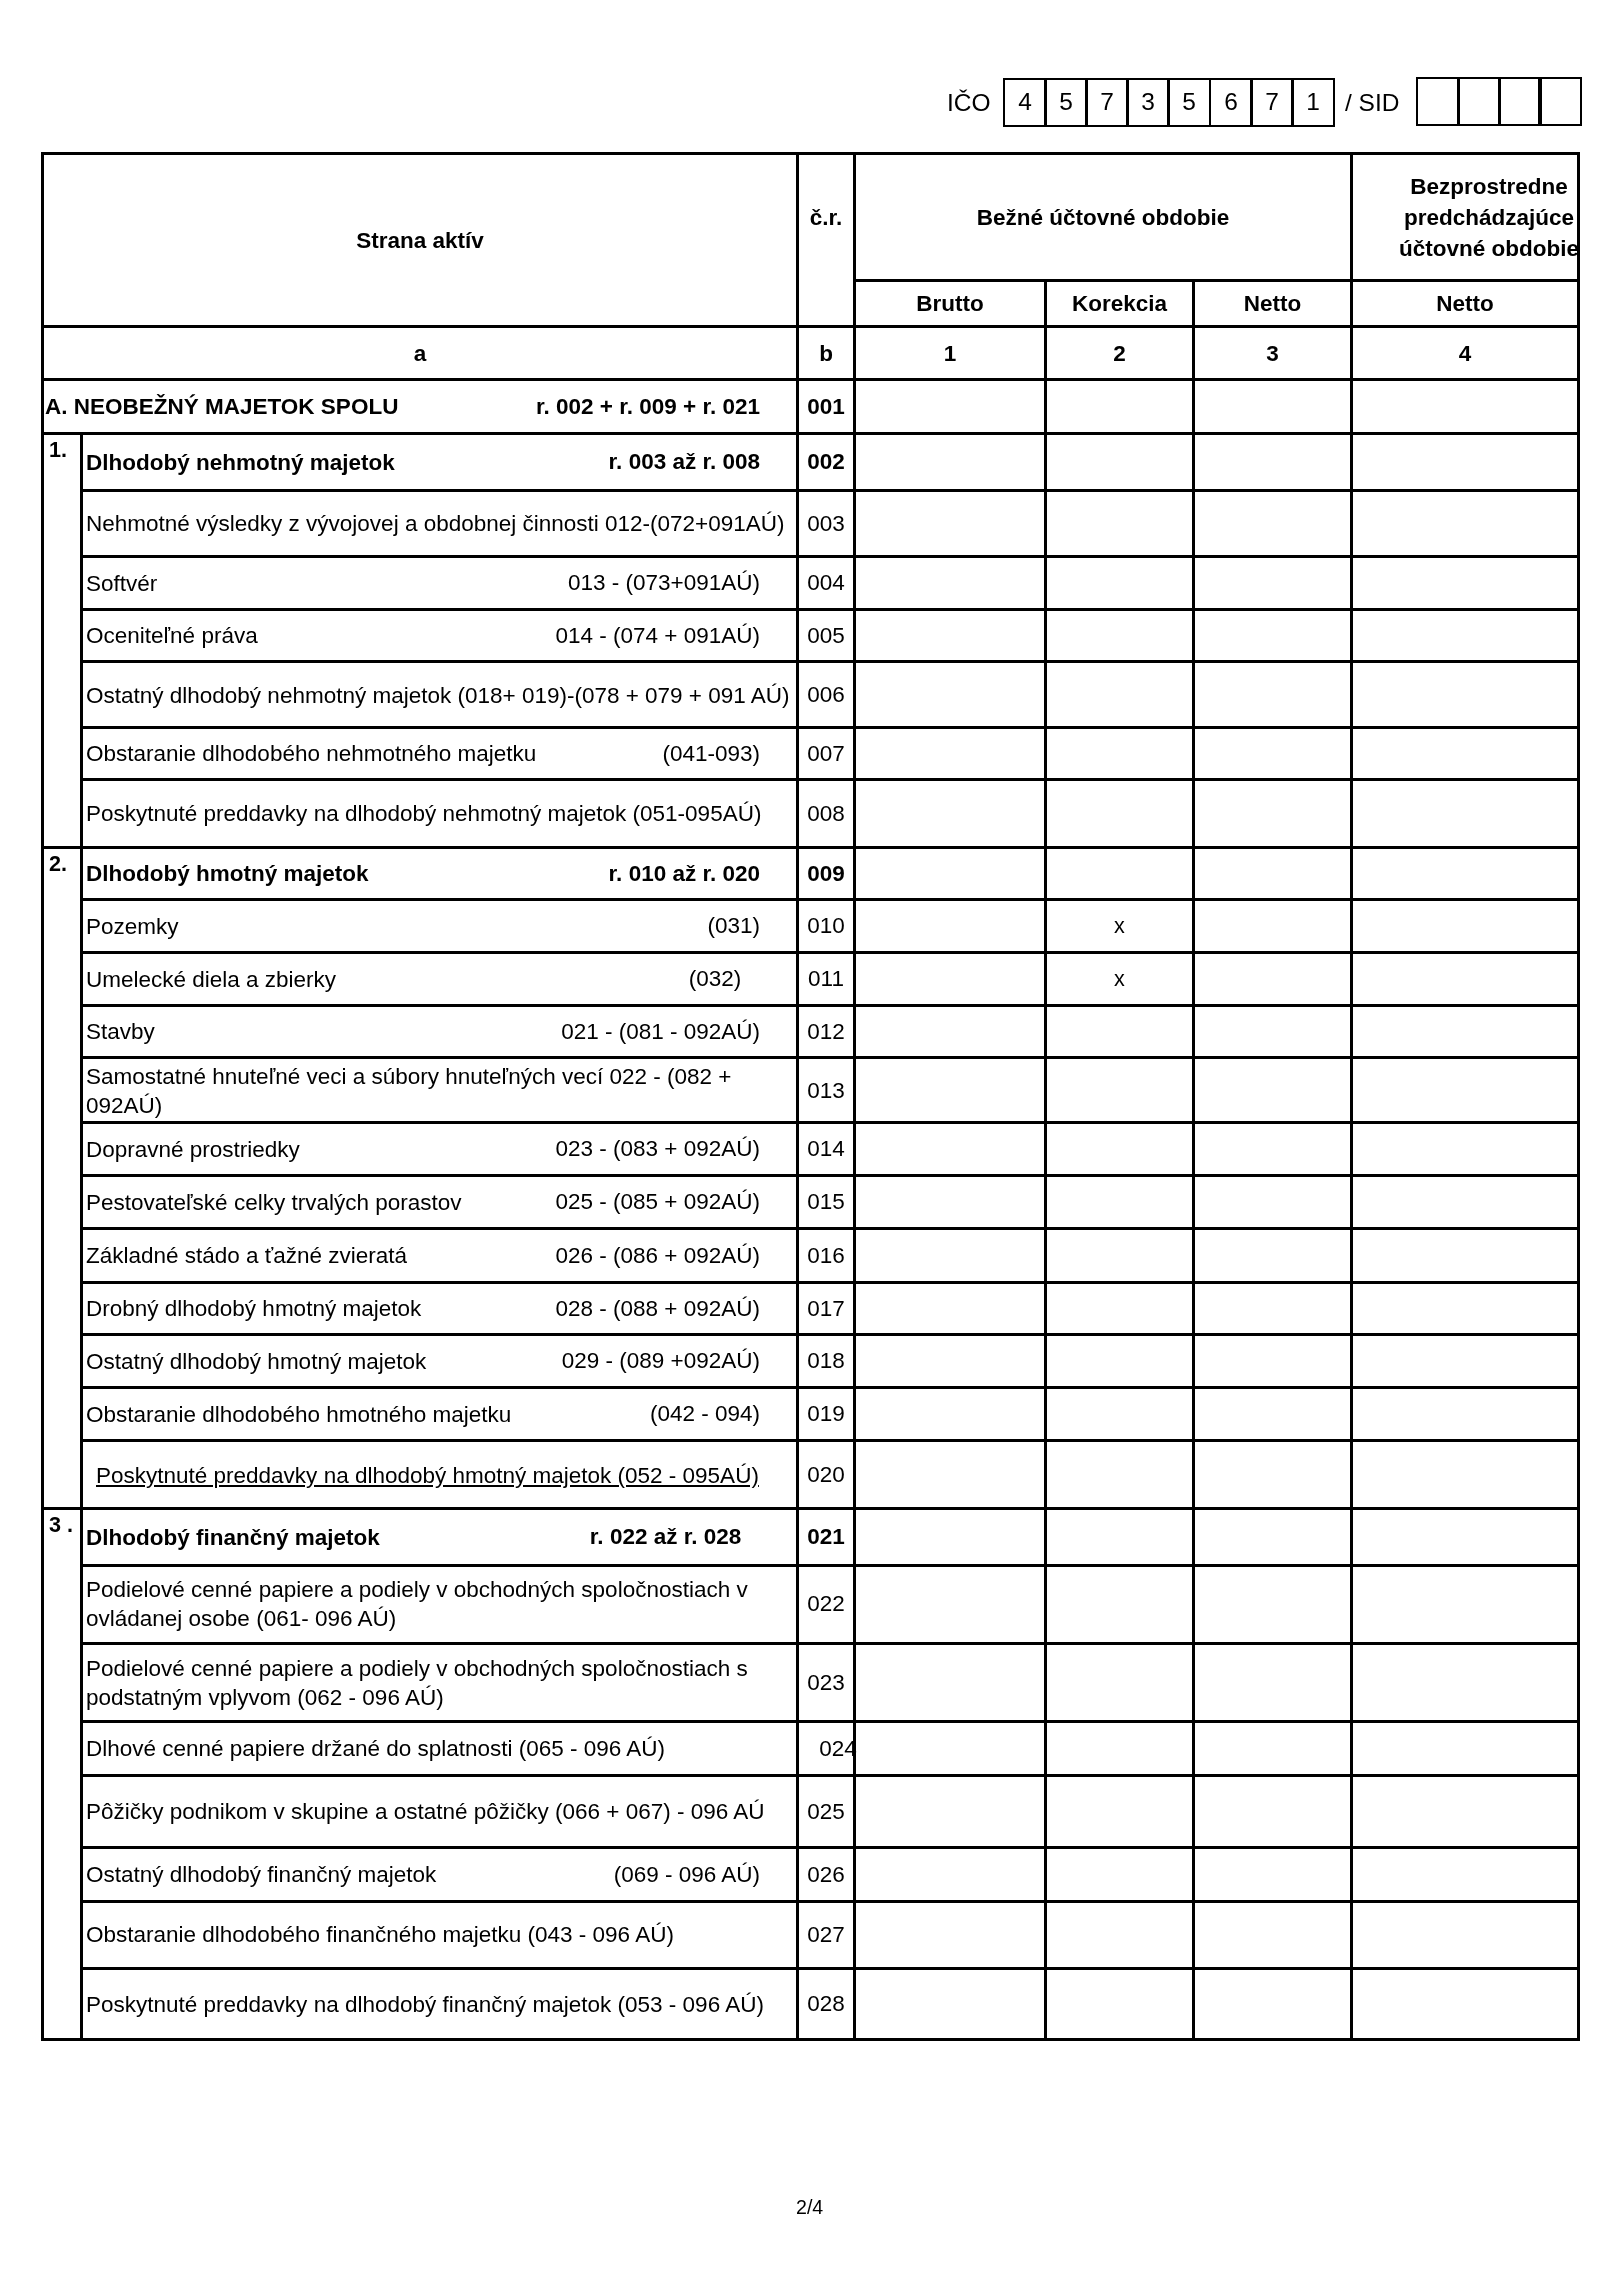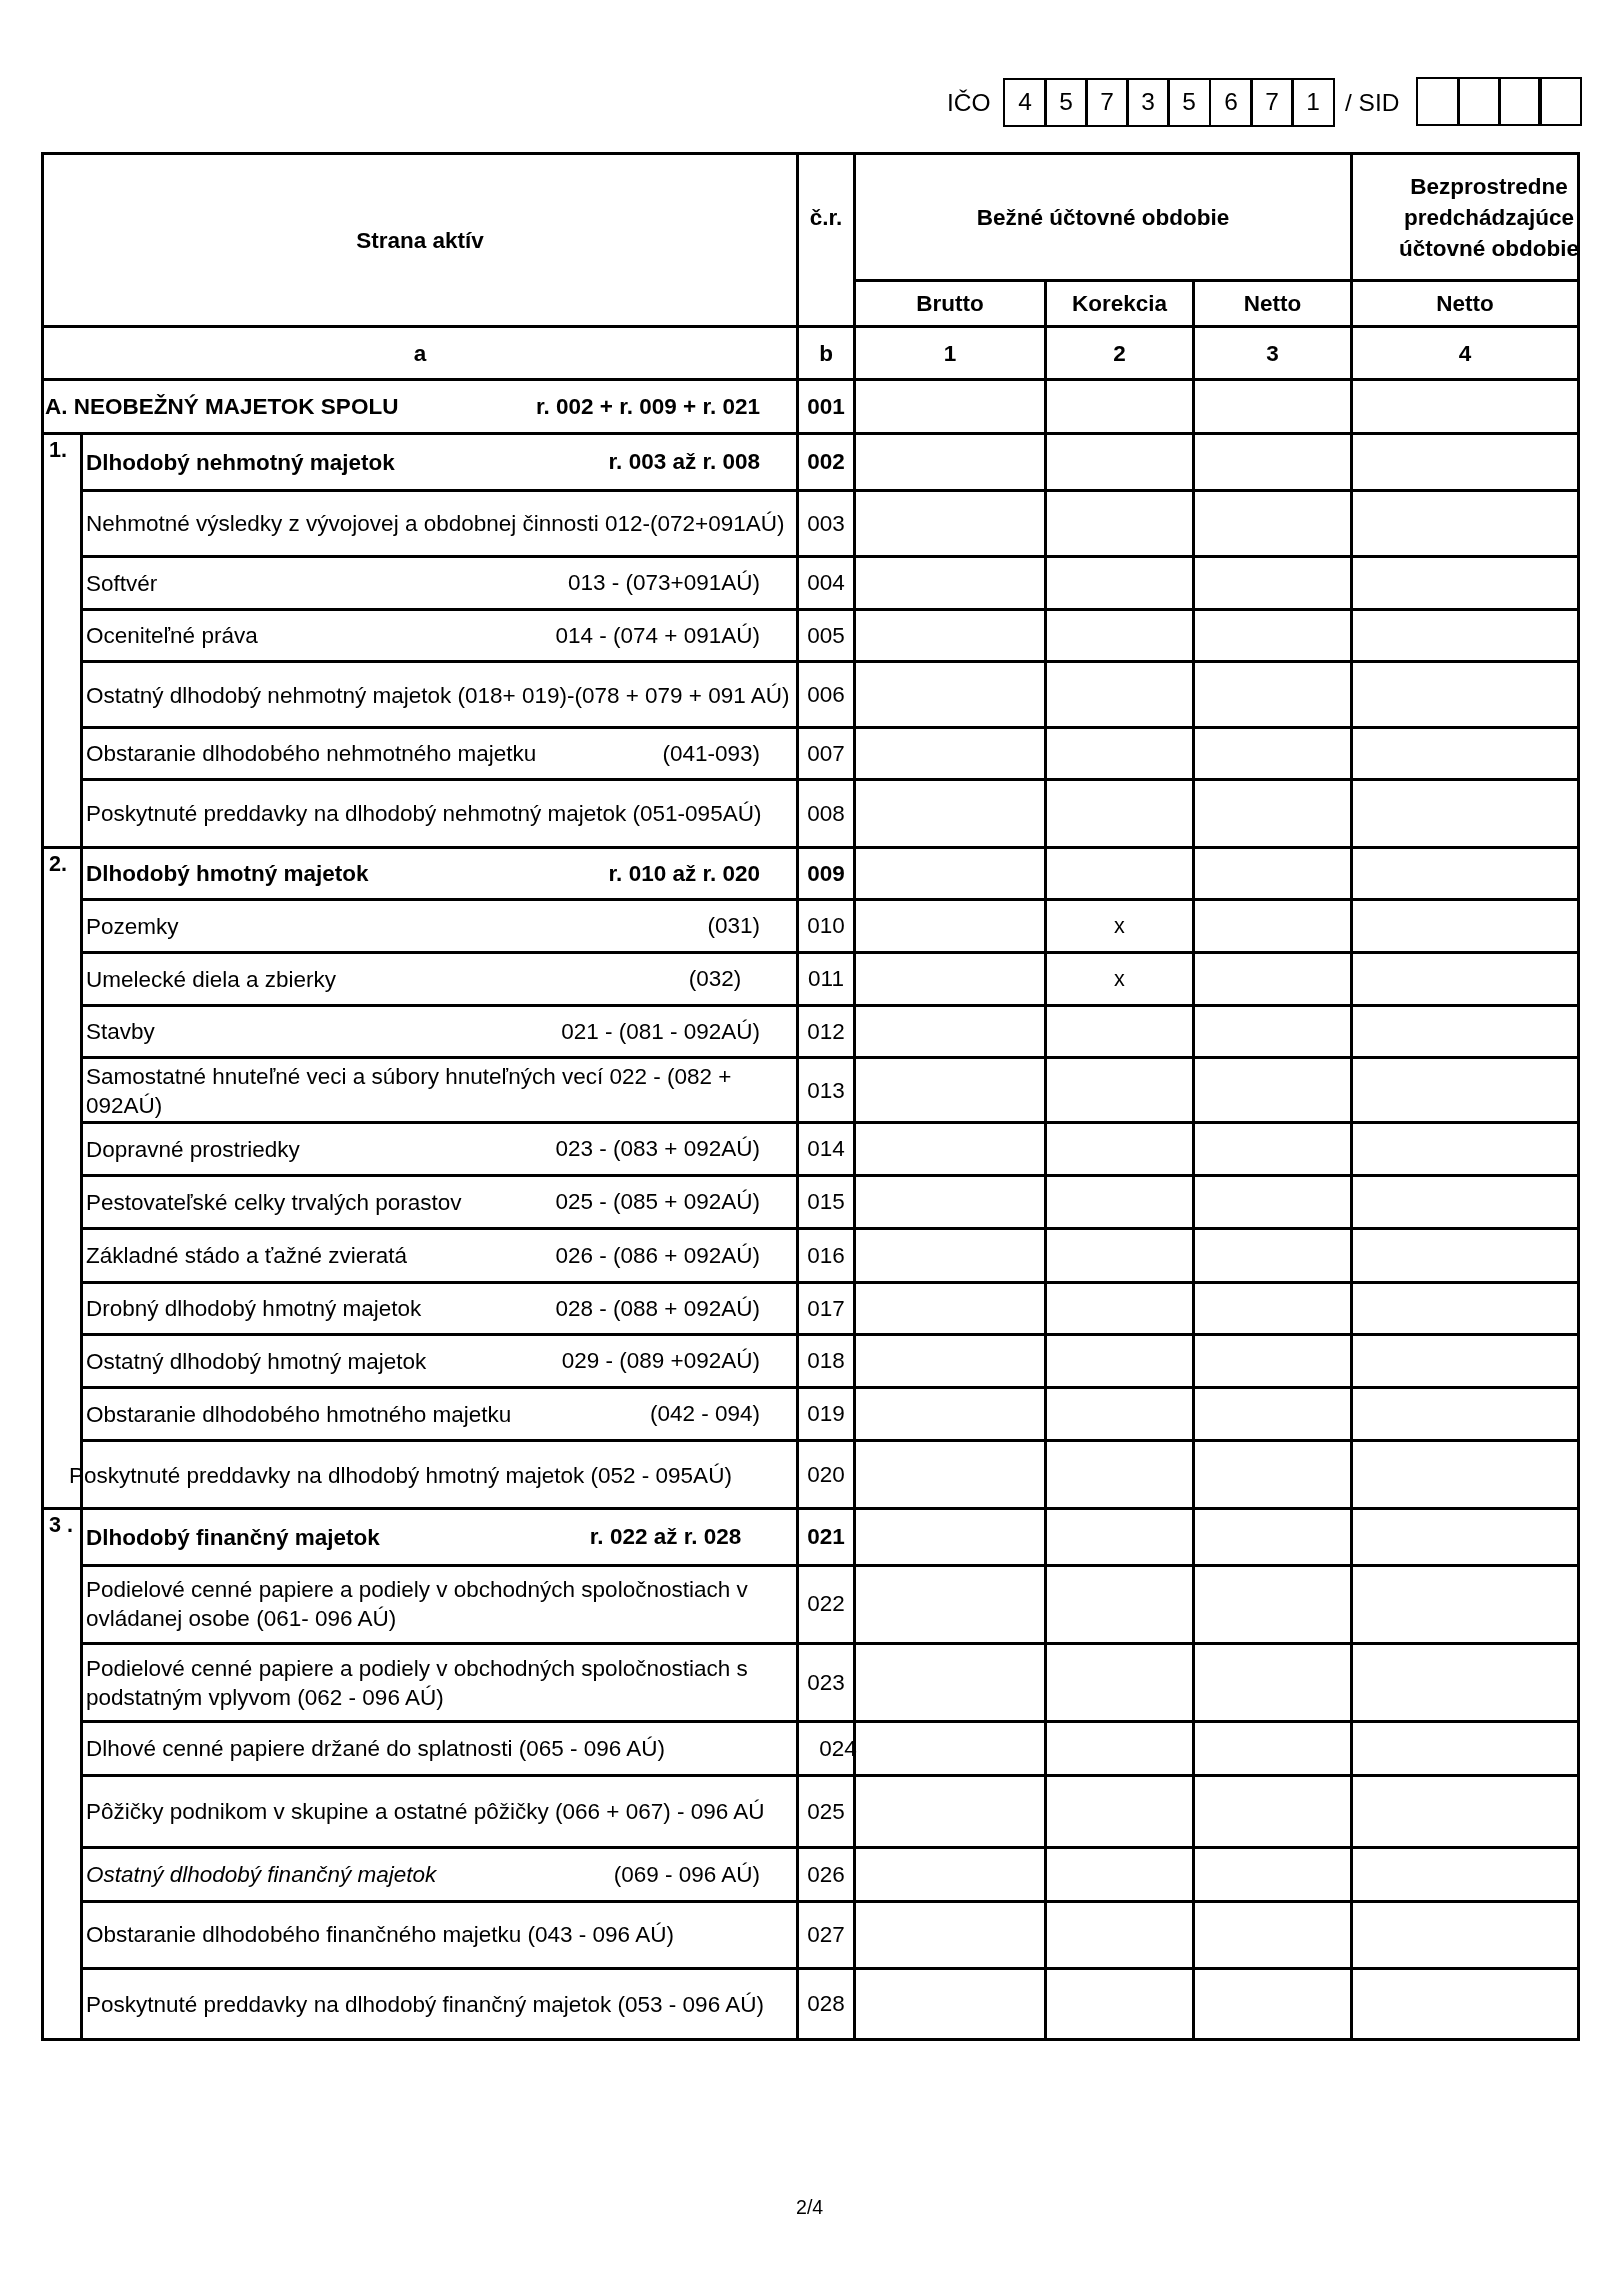--- a/index.html
+++ b/index.html
@@ -276,21 +276,21 @@
     <div>
       <div class="cell-text" style="left: 86px; top: 1389px; width: 700px; height: 50px;">Obstaranie dlhodobého hmotného majetku</div>
       <div class="formula" style="left: 282px; top: 1389px; width: 478px; height: 50px;">(042 - 094)</div>
       <div class="cr" style="left: 799px; top: 1389px; width: 54px; height: 50px;">019</div>
       <div class="input-cell" style="left: 856px; top: 1389px; width: 188px; height: 50px;"></div>
       <div class="input-cell" style="left: 1047px; top: 1389px; width: 145px; height: 50px;"></div>
       <div class="input-cell" style="left: 1195px; top: 1389px; width: 155px; height: 50px;"></div>
       <div class="input-cell" style="left: 1353px; top: 1389px; width: 224px; height: 50px;"></div>
     </div>
     <div>
-      <div class="cell-text" style="left: 69px; top: 1442px; width: 704px; height: 66px;">Poskytnuté preddavky na dlhodobý hmotný majetok (052 - 095AÚ)</div>
+      <div class="cell-text" style="left: 96px; top: 1442px; width: 704px; height: 66px; text-decoration: underline;">Poskytnuté preddavky na dlhodobý hmotný majetok (052 - 095AÚ)</div>
       <div class="cr" style="left: 799px; top: 1442px; width: 54px; height: 66px;">020</div>
       <div class="input-cell" style="left: 856px; top: 1442px; width: 188px; height: 66px;"></div>
       <div class="input-cell" style="left: 1047px; top: 1442px; width: 145px; height: 66px;"></div>
       <div class="input-cell" style="left: 1195px; top: 1442px; width: 155px; height: 66px;"></div>
       <div class="input-cell" style="left: 1353px; top: 1442px; width: 224px; height: 66px;"></div>
     </div>
     <div>
       <div class="cell-text bold" style="left: 86px; top: 1510px; width: 700px; height: 54px;">Dlhodobý finančný majetok</div>
       <div class="formula bold" style="left: 282px; top: 1510px; width: 478px; height: 54px;">r. 022 až r. 028   </div>
       <div class="cr bold" style="left: 799px; top: 1510px; width: 54px; height: 54px;">021</div>
@@ -325,21 +325,21 @@
     </div>
     <div>
       <div class="cell-text" style="left: 86px; top: 1777px; width: 704px; height: 69px;">Pôžičky podnikom v skupine a ostatné pôžičky (066 + 067) - 096 AÚ</div>
       <div class="cr" style="left: 799px; top: 1777px; width: 54px; height: 69px;">025</div>
       <div class="input-cell" style="left: 856px; top: 1777px; width: 188px; height: 69px;"></div>
       <div class="input-cell" style="left: 1047px; top: 1777px; width: 145px; height: 69px;"></div>
       <div class="input-cell" style="left: 1195px; top: 1777px; width: 155px; height: 69px;"></div>
       <div class="input-cell" style="left: 1353px; top: 1777px; width: 224px; height: 69px;"></div>
     </div>
     <div>
-      <div class="cell-text" style="left: 86px; top: 1849px; width: 700px; height: 51px; font-style: italic;">Ostatný dlhodobý finančný majetok</div>
+      <div class="cell-text" style="left: 86px; top: 1849px; width: 700px; height: 51px;">Ostatný dlhodobý finančný majetok</div>
       <div class="formula" style="left: 282px; top: 1849px; width: 478px; height: 51px;">(069 - 096 AÚ)</div>
       <div class="cr" style="left: 799px; top: 1849px; width: 54px; height: 51px;">026</div>
       <div class="input-cell" style="left: 856px; top: 1849px; width: 188px; height: 51px;"></div>
       <div class="input-cell" style="left: 1047px; top: 1849px; width: 145px; height: 51px;"></div>
       <div class="input-cell" style="left: 1195px; top: 1849px; width: 155px; height: 51px;"></div>
       <div class="input-cell" style="left: 1353px; top: 1849px; width: 224px; height: 51px;"></div>
     </div>
     <div>
       <div class="cell-text" style="left: 86px; top: 1902px; width: 704px; height: 65px;">Obstaranie dlhodobého finančného majetku (043 - 096 AÚ)</div>
       <div class="cr" style="left: 799px; top: 1902px; width: 54px; height: 65px;">027</div>

